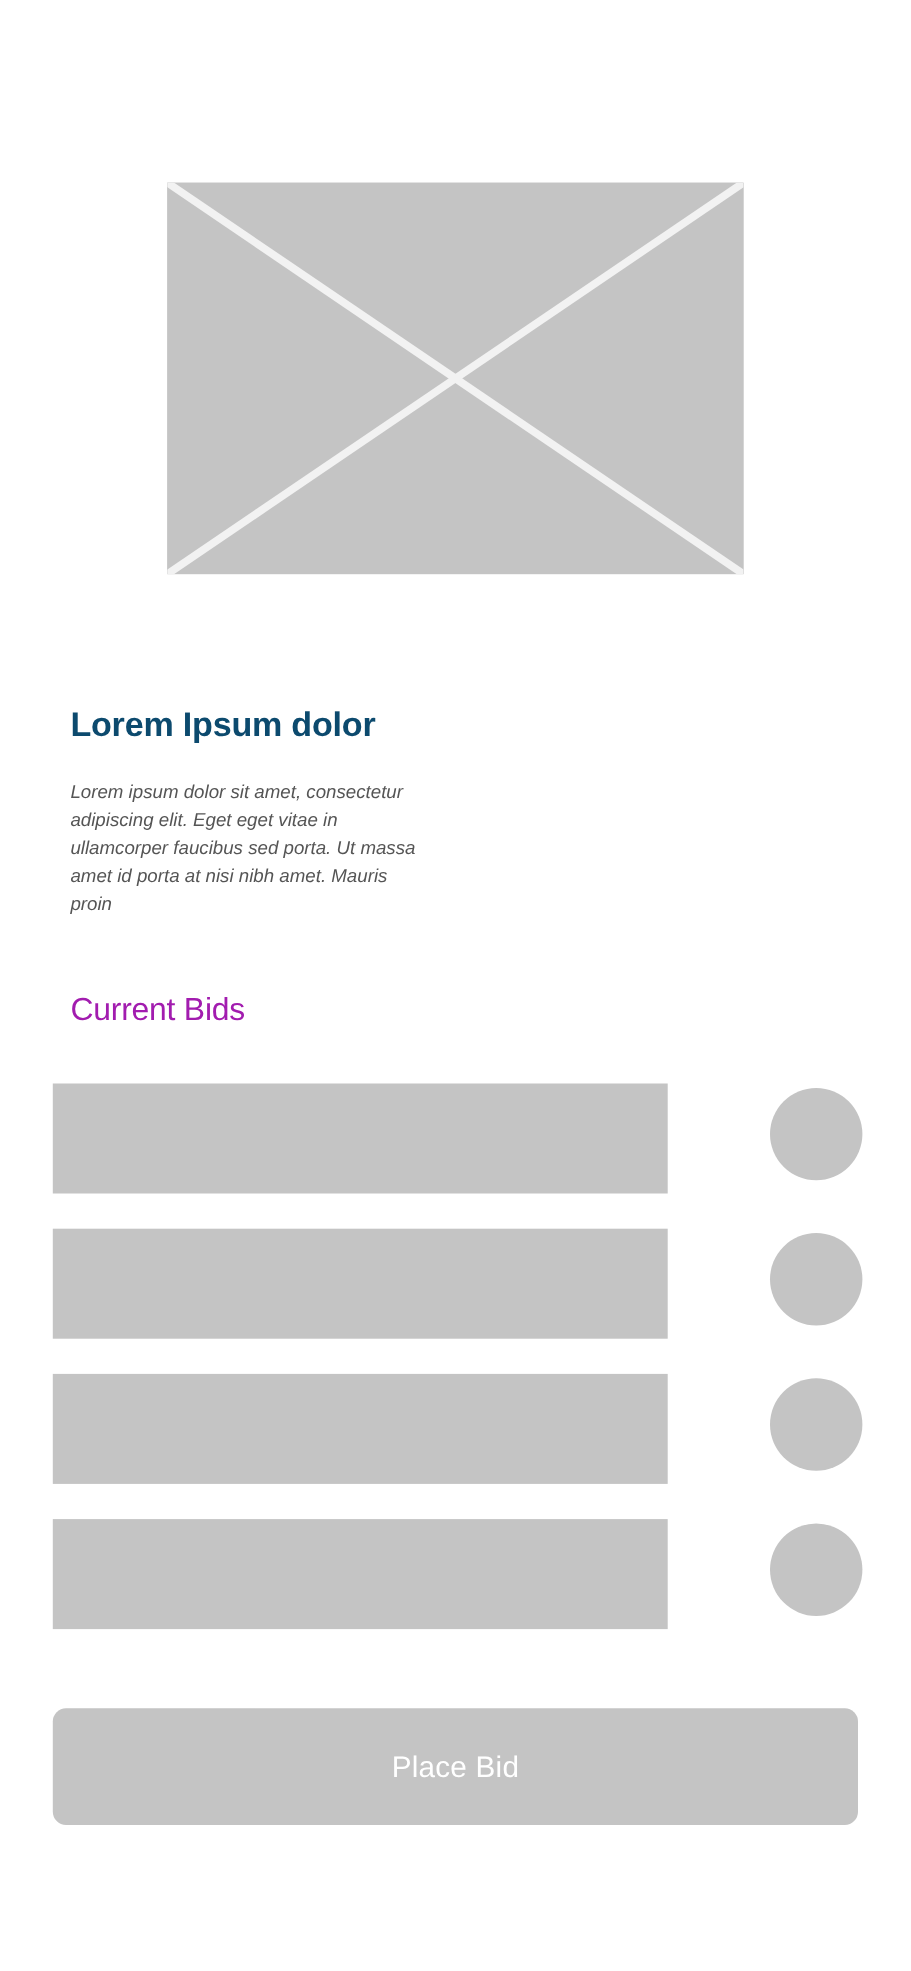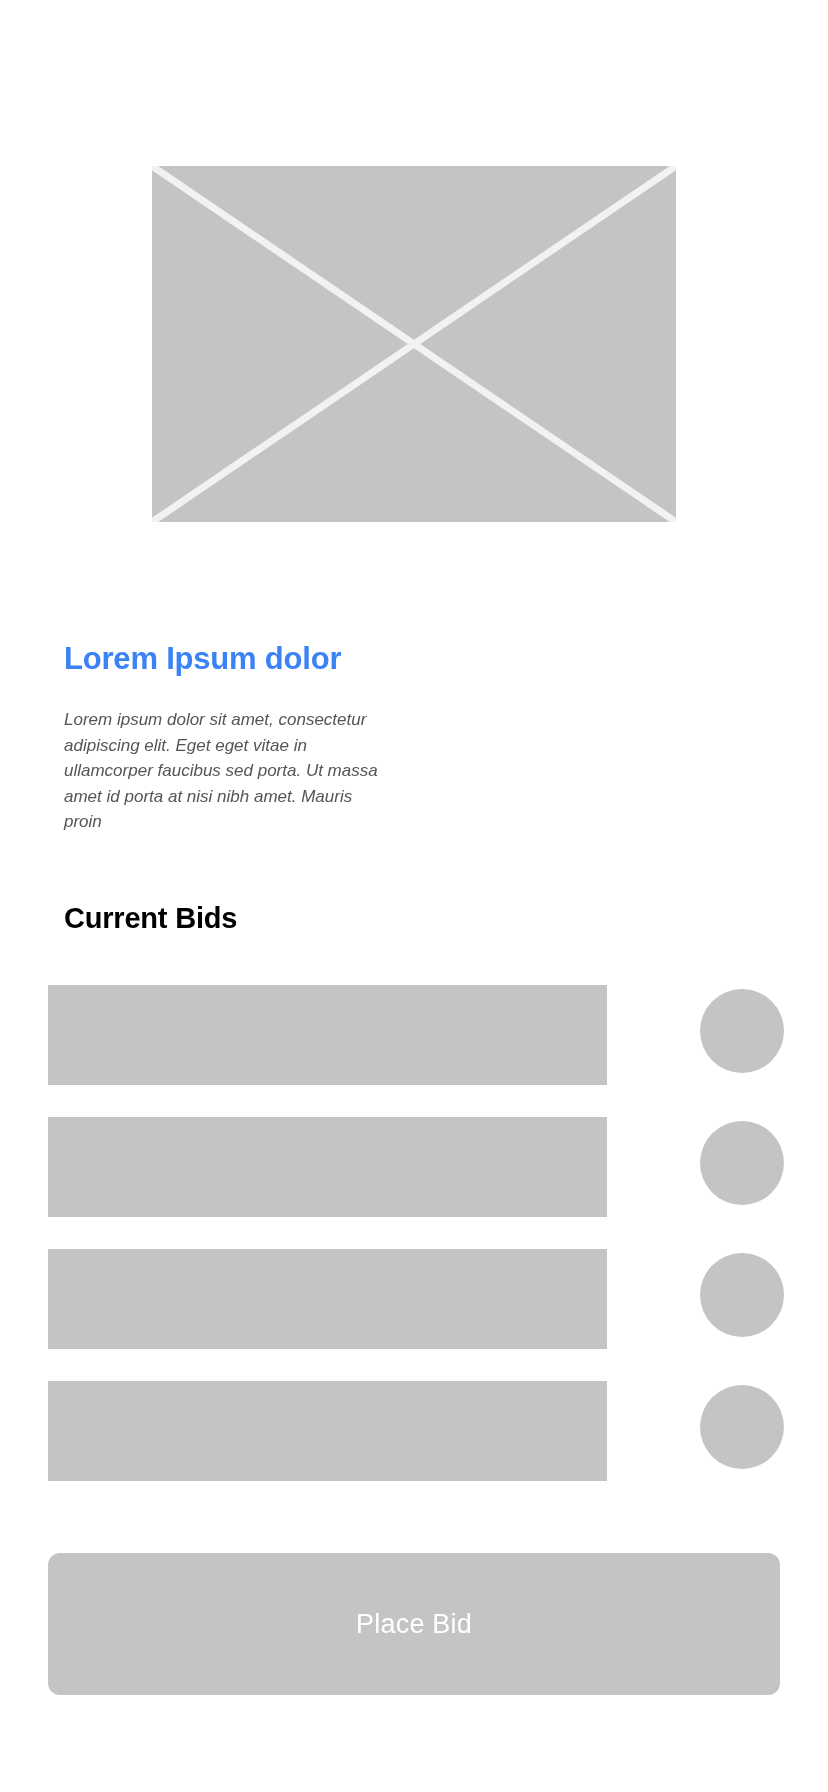--- a/index.html
+++ b/index.html
@@ -42,44 +42,44 @@
     position: absolute;
     left: 64px;
     top: 640px;
     width: 700px;
   }
   .title {
     margin: 0;
     font-size: 31px;
     font-weight: 700;
     letter-spacing: -0.2px;
-    color: #3b82f6;
+    color: #0c4a6e;
     line-height: 1.2;
   }
   .description {
     margin: 0;
     padding-top: 30px;
     width: 330px;
     font-size: 17px;
     font-weight: 400;
     line-height: 1.5;
     color: #555555;
     font-style: italic;
   }
 
   
   .section-heading {
     position: absolute;
     left: 64px;
     top: 901px;
     margin: 0;
     font-size: 29px;
-    font-weight: 700;
+    font-weight: 400;
     letter-spacing: -0.2px;
-    color: #000000;
+    color: #a21caf;
     line-height: 1.2;
     text-align: center;
   }
 
   .bid-list {
     position: absolute;
     left: 0;
     top: 985px;
     width: 828px;
   }
@@ -105,21 +105,21 @@
     border-radius: 50%;
     background: #c4c4c4;
   }
 
   
   .place-bid-button {
     position: absolute;
     left: 48px;
     top: 1553px;
     width: 732px;
-    height: 142px;
+    height: 106px;
     border: none;
     border-radius: 12px;
     background: #c4c4c4;
     color: #ffffff;
     font-family: "Liberation Sans", sans-serif;
     font-size: 27px;
     font-weight: 400;
     letter-spacing: 0.2px;
     cursor: pointer;
     display: flex;

